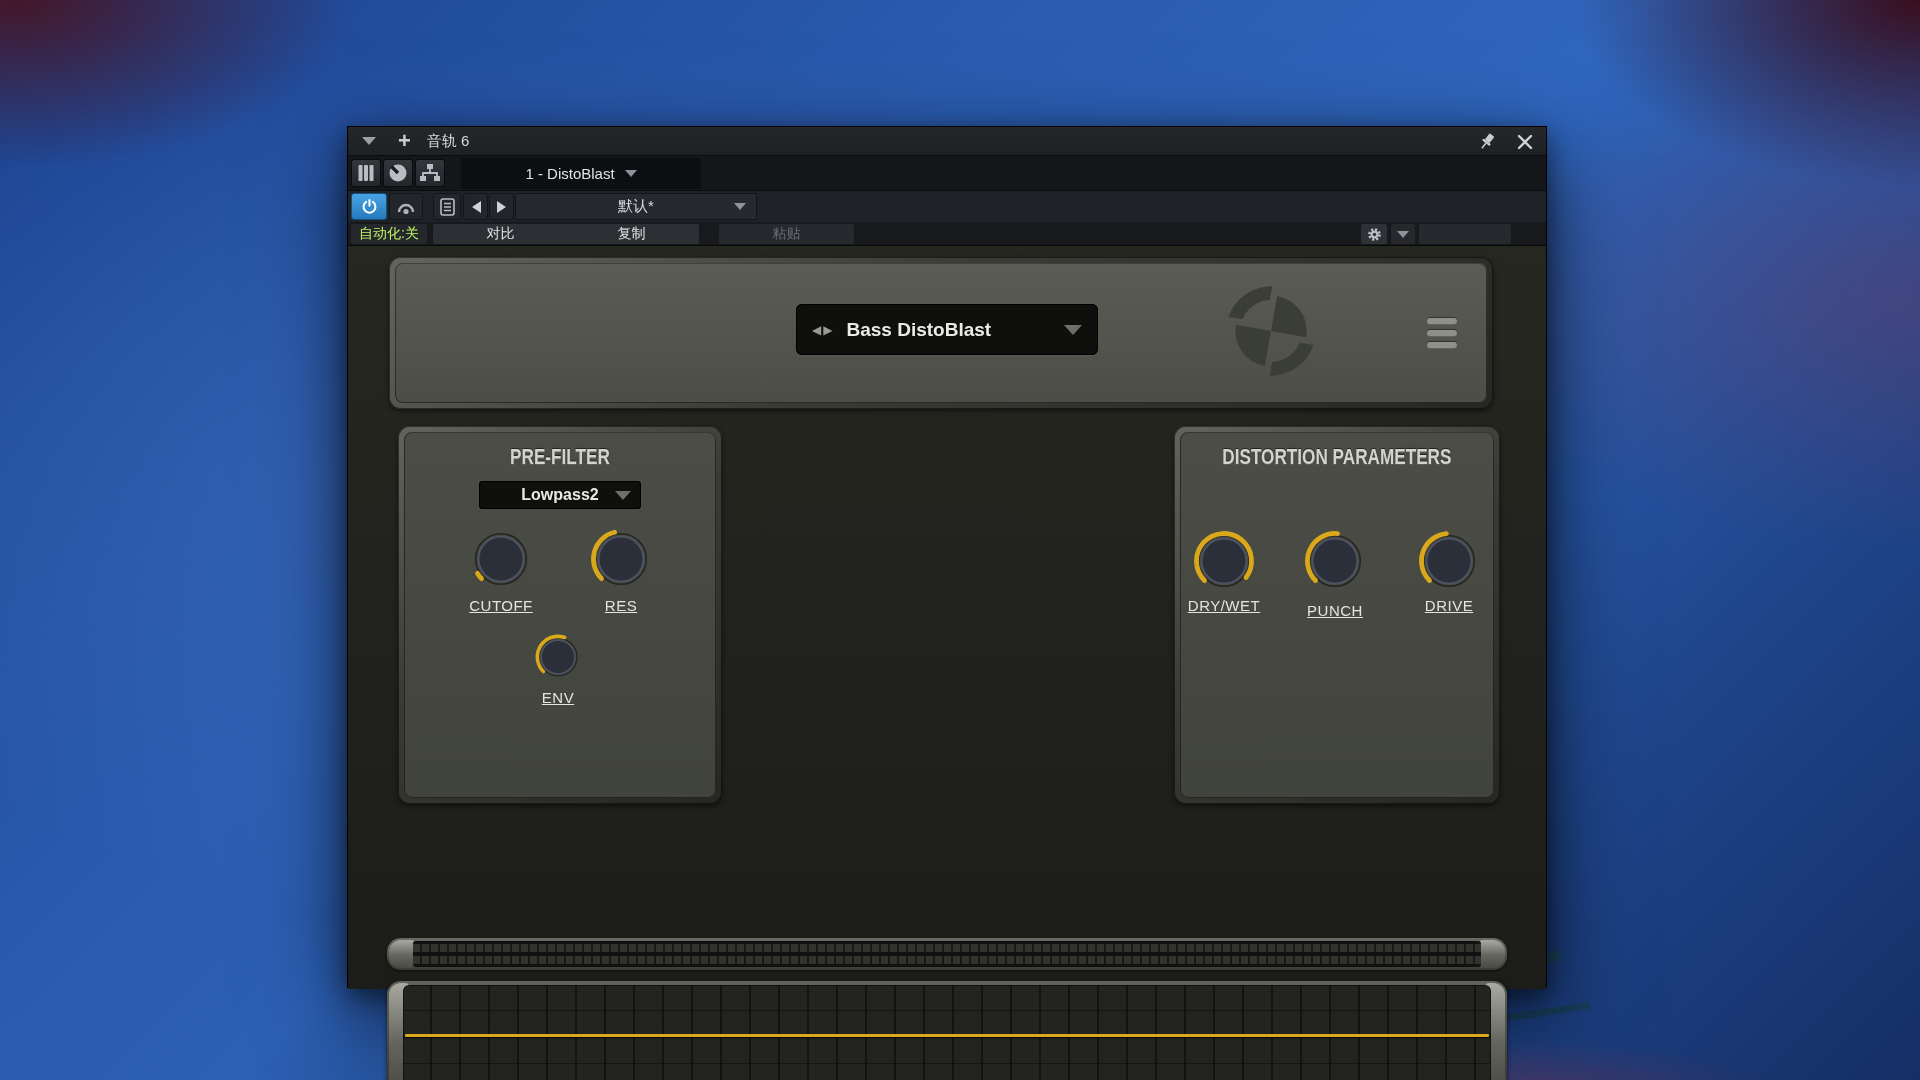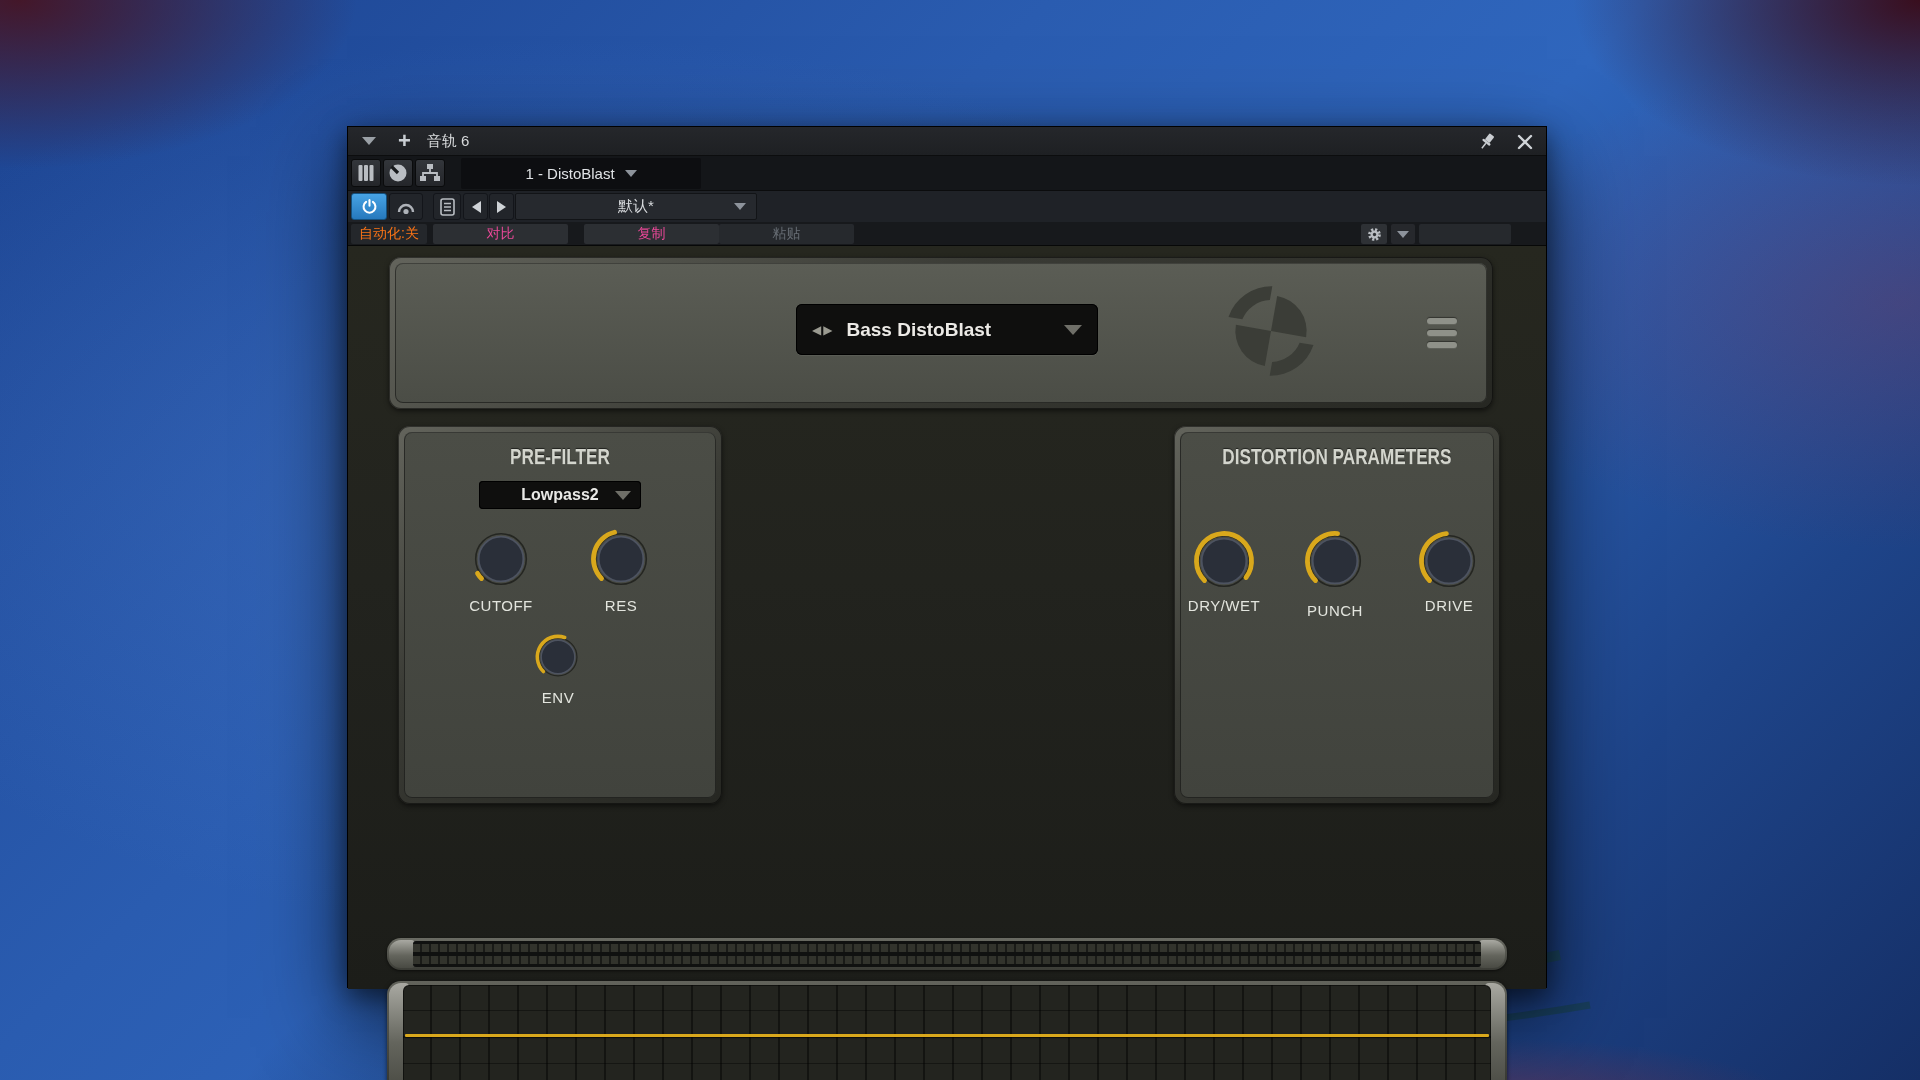--- a/index.html
+++ b/index.html
@@ -53,22 +53,22 @@
   .btn.flat { background:#22252a; border-color:#13151a; }
   .preset-field { position:absolute; left:167px; top:2px; width:242px; height:27px; background:#26292e;
     border:1px solid #121417; border-radius:2px; display:flex; align-items:center; justify-content:center; }
   .preset-field .lbl { color:#d8dbde; font-size:15px; }
   .preset-field .sm-caret { position:absolute; right:10px; }
 
   .row4 { position:absolute; left:0; top:95px; width:100%; height:24px; background:#17191c;
     border-bottom:1px solid #070808; }
   .seg { position:absolute; top:2px; height:20px; border-radius:2px; display:flex; align-items:center;
     justify-content:center; font-size:14px; }
-  .seg.dim-bg { background:#24272b; color:#f97316; }
-  .seg.lit { background:#2c2f33; color:#ec4899; }
+  .seg.dim-bg { background:#24272b; color:#bef264; }
+  .seg.lit { background:#2c2f33; color:#e5e5e5; }
   .seg.disabled { background:#26292d; color:#676d74; }
   .gear-btn { position:absolute; left:1013px; top:2px; width:26px; height:20px; border-radius:2px;
     background:#2e3135; display:flex; align-items:center; justify-content:center; }
   .gear-caret { position:absolute; left:1043px; top:2px; width:24px; height:20px; border-radius:2px;
     background:#26282c; display:flex; align-items:center; justify-content:center; }
   .gear-field { position:absolute; left:1071px; top:2px; width:92px; height:20px; border-radius:2px;
     background:#26292d; }
 
   
   .plugin { position:absolute; left:0; top:119px; width:100%; height:743px;
@@ -101,21 +101,21 @@
     box-shadow:0 -1px 1px rgba(0,0,0,.4), 0 1px 0 rgba(255,255,255,.08); }
 
   .ptitle { position:absolute; left:0; top:12px; width:100%; text-align:center; font-size:22px; }
   .panel-dd { position:absolute; height:28px; background:#0f0f0e; border-radius:4px;
     box-shadow:inset 0 0 0 1px #000; display:flex; align-items:center; justify-content:center; }
   .panel-dd .lbl { color:#e9e9e6; font-size:16px; font-weight:bold; }
   .panel-dd .dd { position:absolute; right:10px; width:0; height:0;
     border-left:8px solid transparent; border-right:8px solid transparent; border-top:9px solid #6f6f68; }
 
   .knob { position:absolute; }
-  .klabel { position:absolute; text-align:center; color:#e3e5de; font-size:15px; letter-spacing:.5px; }
+  .klabel { position:absolute; text-align:center; color:#e3e5de; font-size:15px; letter-spacing:.5px;text-decoration:underline; }
   .drive-label { position:absolute; left:0; top:305px; width:100%; text-align:center; font-size:40px; }
 
   
   .hstrip { position:absolute; left:39px; top:692px; width:1120px; height:32px; border-radius:14px;
     background:linear-gradient(180deg,#6a6b63,#3a3b35); box-shadow:0 1px 3px rgba(0,0,0,.6); }
   .cap { position:absolute; top:2px; bottom:2px; width:26px;
     background:linear-gradient(180deg,#a9a9a2,#64655d 55%,#494a43); }
   .cap.l { left:2px; border-radius:12px 4px 4px 12px; }
   .cap.r { right:2px; border-radius:4px 12px 12px 4px; }
   .hstrip .cells { position:absolute; left:26px; right:26px; top:3px; bottom:3px; border-radius:3px;
@@ -234,21 +234,21 @@
       </div>
       <div class="preset-field">
         <span class="lbl">默认*</span>
         <span class="sm-caret"></span>
       </div>
     </div>
 
     <div class="row4">
       <div class="seg dim-bg" style="left:3px;width:76px">自动化:关</div>
       <div class="seg lit" style="left:85px;width:135px">对比</div>
-      <div class="seg lit" style="left:236px;width:135px">复制</div>
+      <div class="seg lit" style="left:216px;width:135px">复制</div>
       <div class="seg disabled" style="left:371px;width:135px">粘贴</div>
       <div class="gear-btn">
         <svg width="15" height="15" viewBox="0 0 20 20">
           <circle cx="10" cy="10" r="6" fill="none" stroke="#b9bdc2" stroke-width="5" stroke-dasharray="2.6 2.1"></circle>
           <circle cx="10" cy="10" r="5.2" fill="#b9bdc2"></circle>
           <circle cx="10" cy="10" r="2.2" fill="#2e3135"></circle>
         </svg>
       </div>
       <div class="gear-caret">
           <span class="sm-caret"></span>

